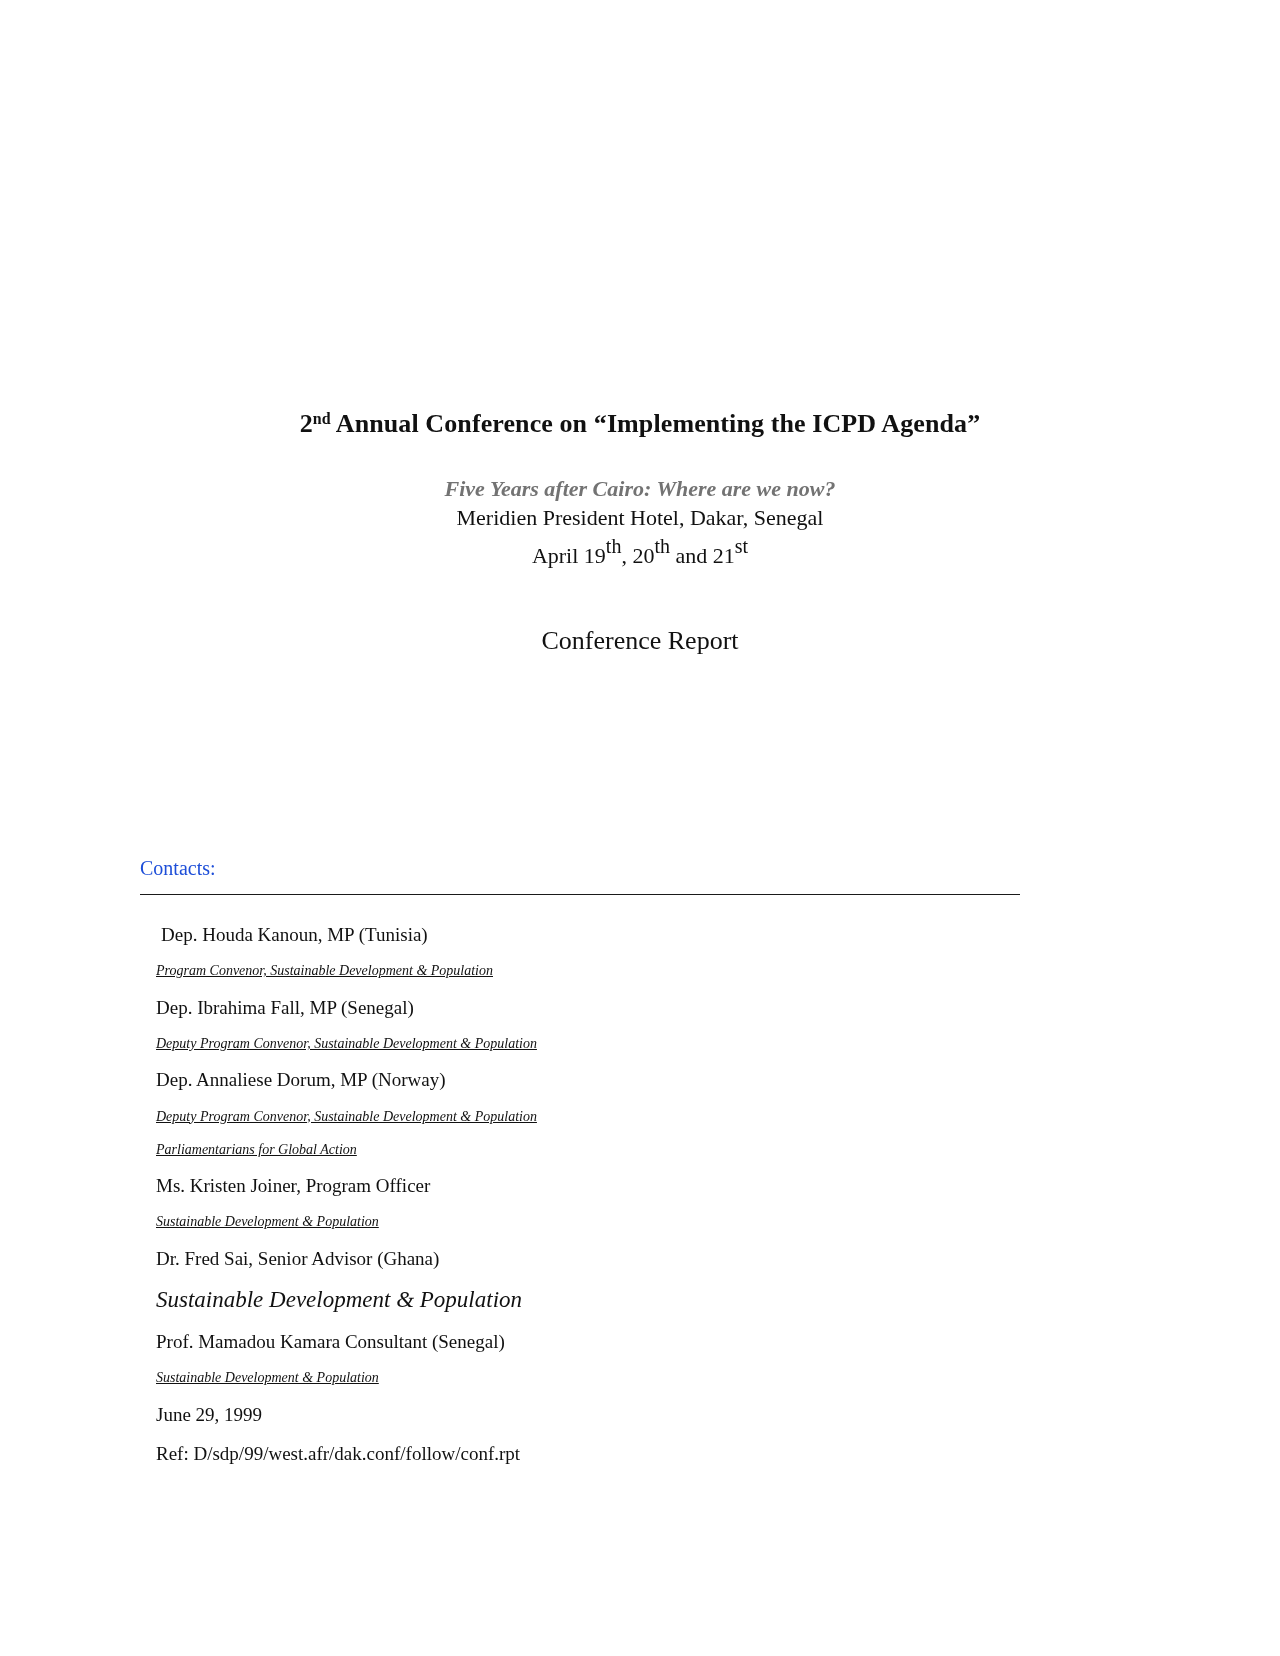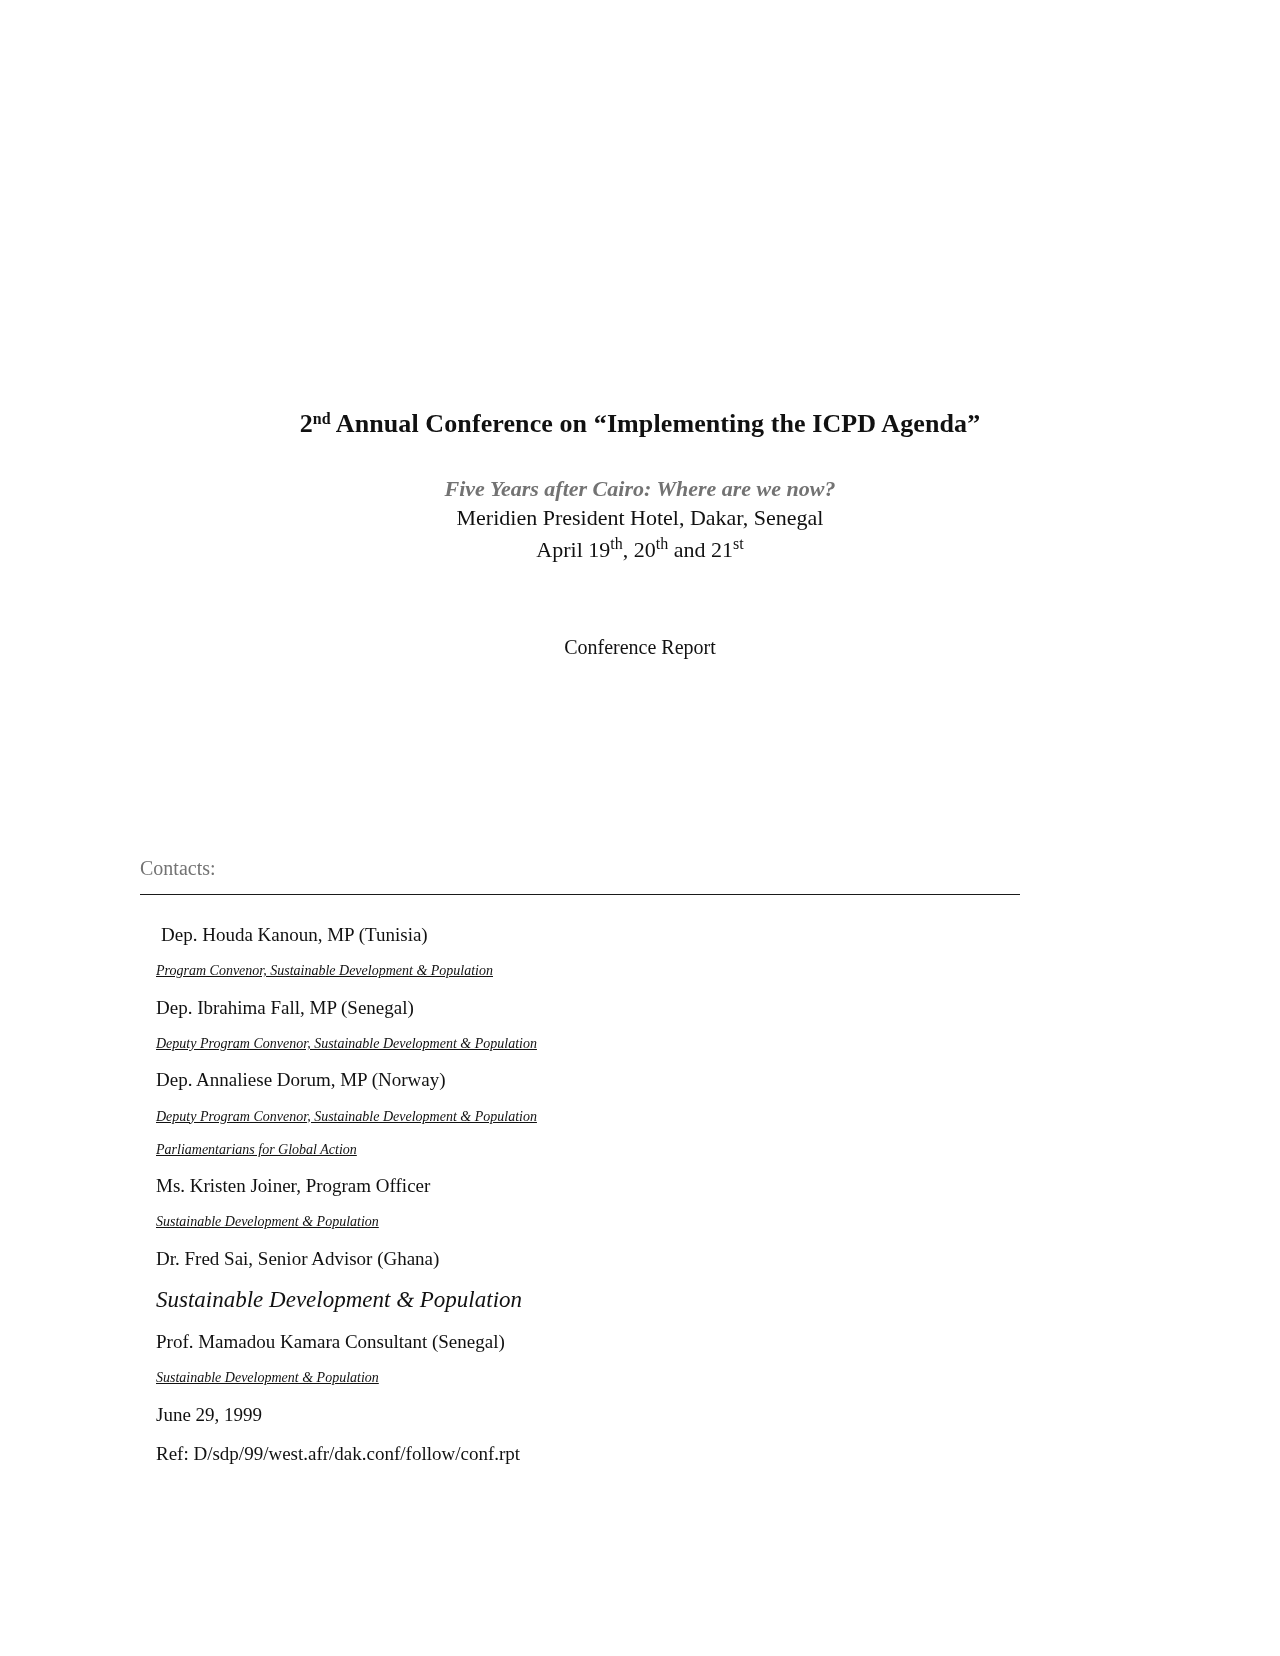--- a/index.html
+++ b/index.html
@@ -65,48 +65,48 @@
     color: #111111;
   }
   .date-line {
     font-size: 22px;
     line-height: 1.35;
     margin: 0;
     padding: 0;
     color: #111111;
   }
   .date-line .ord {
-    font-size: 16px;
+    font-size: 20px;
     vertical-align: 0.5em;
     text-align: center;
   }
   .report-type {
-    font-size: 20px;
+    font-size: 26px;
     line-height: 1.3;
-    margin: 16px;
+    margin: 0;
     padding: 0;
     color: #111111;
     text-align: center;
   }
   .report-gap {
     height: 54px;
   }
 
   
   .contacts-block {
     position: absolute;
     left: 140px;
     top: 856px;
     width: 1000px;
   }
   .contacts-heading {
     font-size: 20px;
     line-height: 1.2;
     margin: 0 0 14px 0;
-    color: #737373;
+    color: #1d4ed8;
   }
   .contacts-rule {
     width: 880px;
     height: 0;
     border: 0;
     border-top: 1.6px solid #1a1a1a;
     margin: 0 0 28px 0;
     padding: 0;
   }
   .contact-list {

